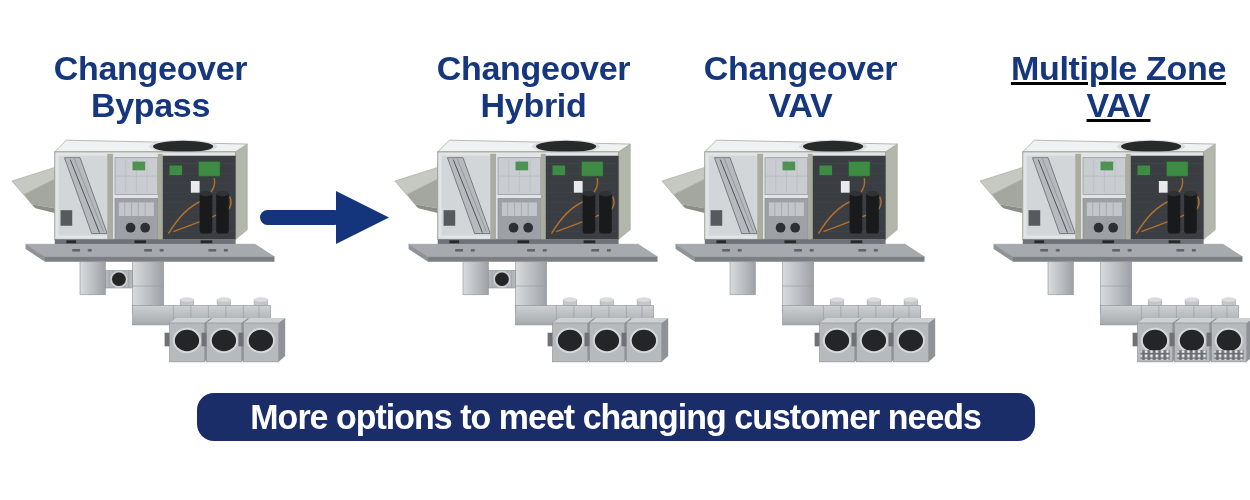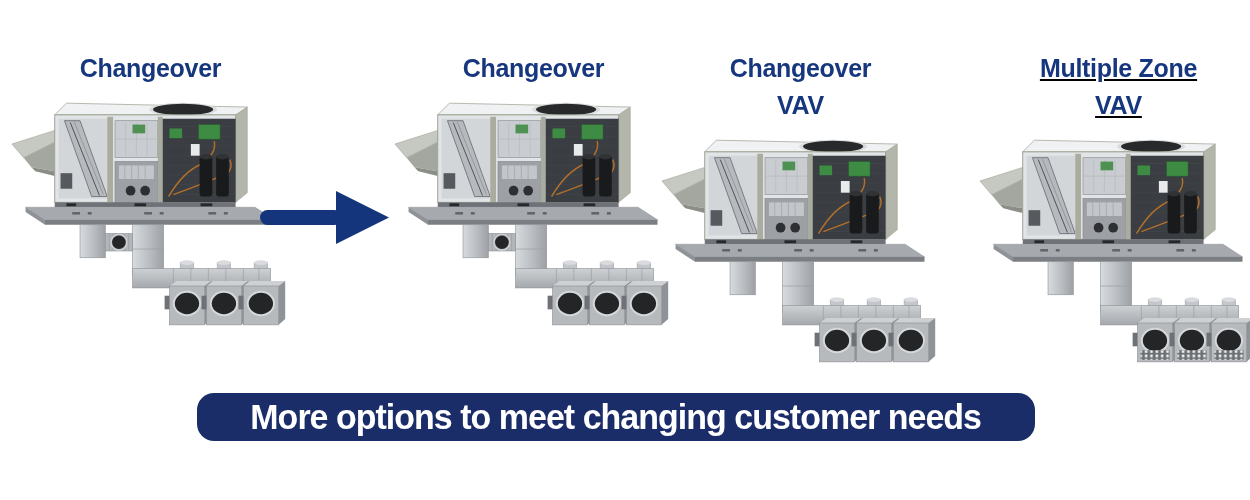--- a/index.html
+++ b/index.html
@@ -9,21 +9,21 @@
     --banner-text:#FFFFFF;
     --page-bg:#FFFFFF;
   }
   html,body{margin:0;padding:0;background:var(--page-bg);}
   .canvas{
     position:relative;width:1250px;height:500px;background:var(--page-bg);
     overflow:hidden;font-family:"Liberation Sans","DejaVu Sans",sans-serif;
   }
   .unit-col{position:absolute;top:50px;width:285px;text-align:center;}
   .unit-title{
-    margin:0;font-size:25px;line-height:37px;font-weight:700;
+    margin:0;font-size:34px;line-height:37px;font-weight:700;
     color:var(--heading-navy);letter-spacing:-0.3px;
   }
   .unit-title span{display:block;}
   .unit-svg{display:block;margin:14px auto 0 auto;width:282px;height:228px;}
   .arrow-wrap{position:absolute;left:256px;top:189px;width:135px;height:58px;}
   .arrow-shape{fill:var(--arrow-navy);}
   .banner{
     position:absolute;left:197px;top:393px;width:838px;height:48px;
     background:var(--banner-bg);border-radius:17px;
     display:flex;align-items:center;justify-content:center;
@@ -175,38 +175,40 @@
       <use href="#finunit" x="258" y="185"></use>
     </g>
   </defs>
 </svg>
 
 <div class="canvas">
 
   <div class="unit-col" style="left:8px;">
     <h2 class="unit-title">
       <span>Changeover</span>
+      <span>Bypass</span>
     </h2>
     <svg class="unit-svg" viewBox="0 0 290 234">
       <use href="#rtu-top"></use>
         <use href="#rtu-ducts"></use>
         <use href="#bypass-extra"></use>
     </svg>
   </div>
 
   <div class="arrow-wrap">
     <svg width="135" height="58" viewBox="0 0 135 58">
       <rect class="arrow-shape" x="4" y="21" width="82" height="15" rx="7.5"></rect>
       <polygon class="arrow-shape" points="80,2 133,28.5 80,55"></polygon>
     </svg>
   </div>
 
   <div class="unit-col" style="left:391px;">
     <h2 class="unit-title">
       <span>Changeover</span>
+      <span>Hybrid</span>
     </h2>
     <svg class="unit-svg" viewBox="0 0 290 234">
       <use href="#rtu-top"></use>
         <use href="#rtu-ducts"></use>
         <use href="#bypass-extra"></use>
     </svg>
   </div>
 
   <div class="unit-col" style="left:658px;">
     <h2 class="unit-title">

